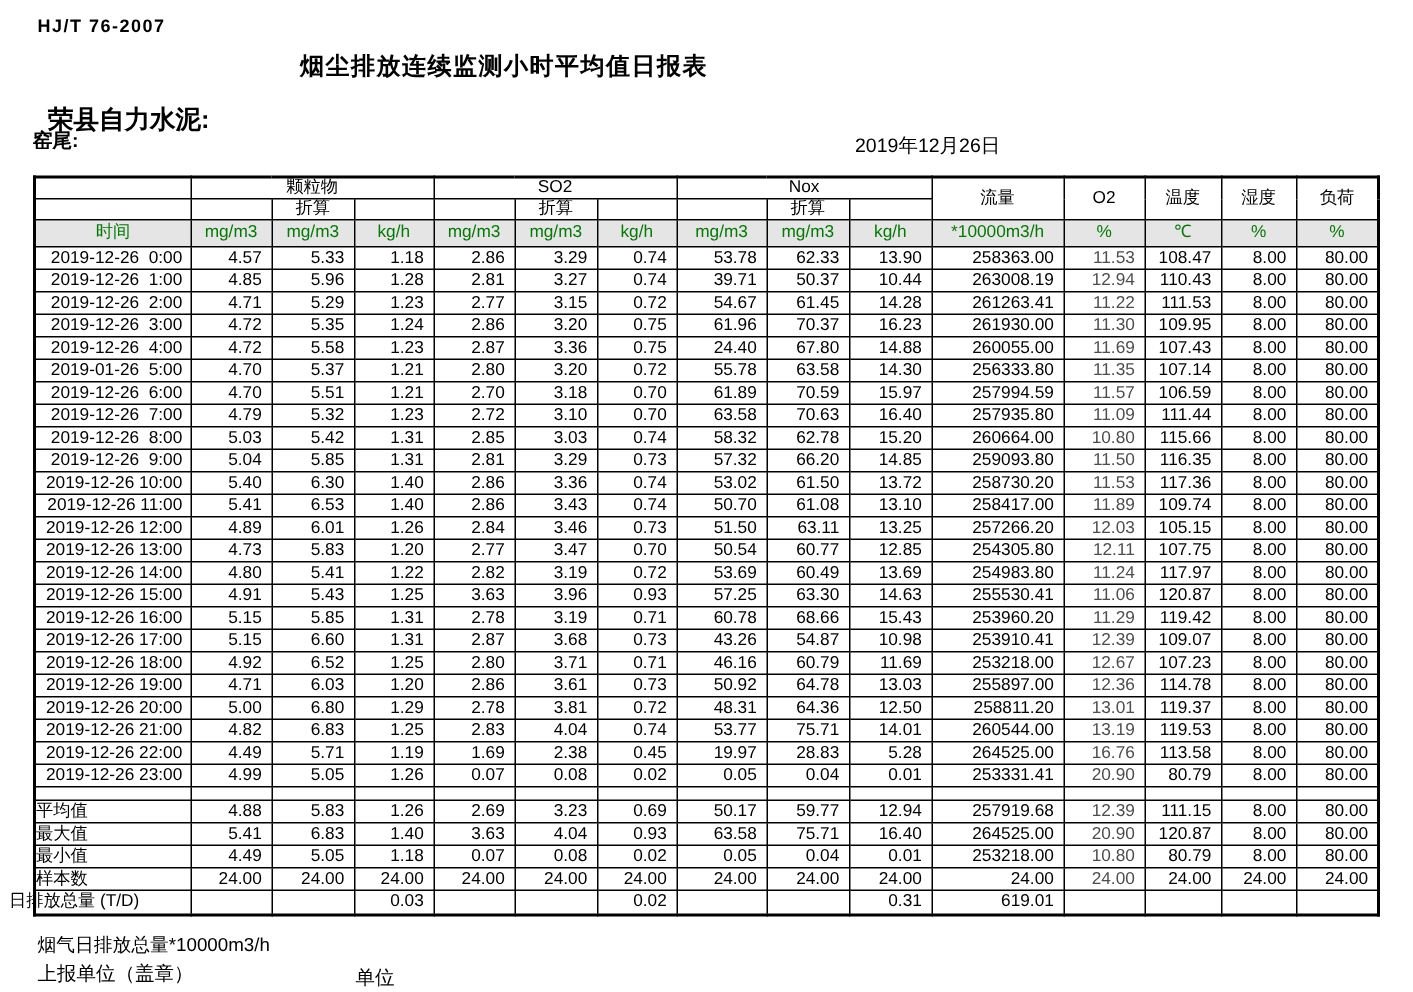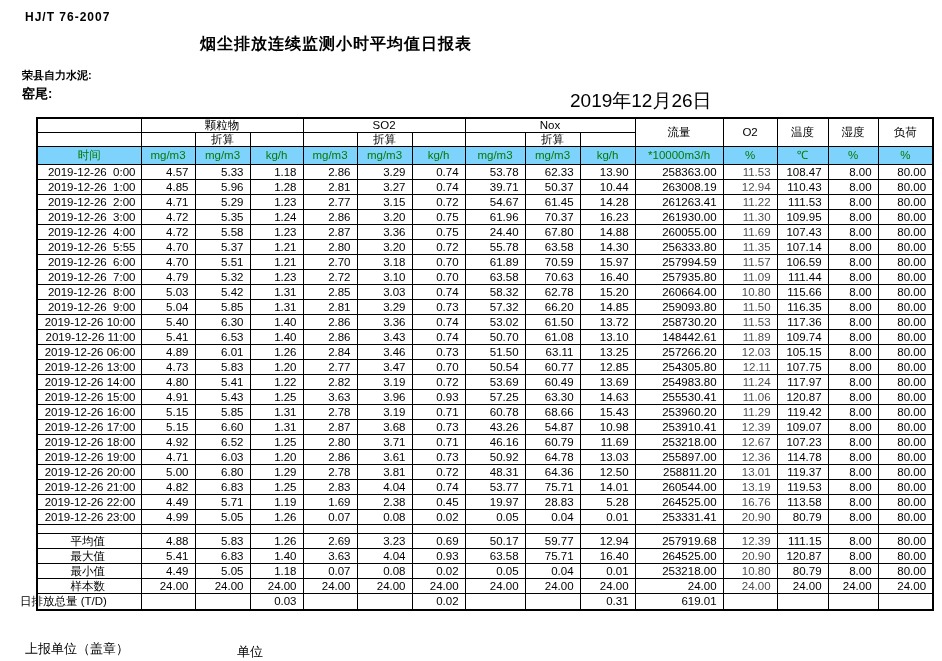--- a/index.html
+++ b/index.html
@@ -1,38 +1,38 @@
 <!DOCTYPE html>
 <html><head>
 <meta charset="utf-8">
 <style>
   html,body{margin:0;padding:0;background:#fff;}
   #page{position:relative;width:942px;height:661px;background:#ffffff;overflow:hidden;
         font-family:"Liberation Sans",sans-serif;color:#000;}
   .std{position:absolute;left:25px;top:10px;font-size:12px;font-weight:bold;letter-spacing:1px;}
   .title{position:absolute;left:0;top:34px;width:672px;text-align:center;
          font-size:16px;font-weight:bold;letter-spacing:1px;}
-  .company{position:absolute;left:22px;top:68px;font-size:11px;font-weight:bold;}
+  .company{position:absolute;left:32px;top:68px;font-size:17px;font-weight:bold;}
   .kiln{position:absolute;left:22px;top:85px;font-size:13px;font-weight:bold;}
-  .date{position:absolute;left:570px;top:88px;font-size:19px;}
+  .date{position:absolute;left:570px;top:88px;font-size:13px;}
 
-  table{position:absolute;left:36px;top:117px;border-collapse:collapse;table-layout:fixed;
+  table{position:absolute;left:22px;top:117px;border-collapse:collapse;table-layout:fixed;
         width:898px;font-size:11.5px;}
   td,th{border:1px solid #000;padding:0;margin:0;overflow:hidden;font-weight:normal;
         line-height:13px;}
   table{border:2px solid #000;}
   thead th{text-align:center;}
   .h1 th{height:13px;font-size:11.5px;}
   .h2 th{height:13px;font-size:11.5px;}
-  .hgreen th,.hgreen td{height:17px;background:#7dd3fc;color:#047a04;font-size:11.5px;text-align:center;}
+  .hgreen th,.hgreen td{height:17px;background:#e5e5e5;color:#047a04;font-size:11.5px;text-align:center;}
   tbody td{height:14px;}
   .num{text-align:right;padding-right:6px;}
   .time{text-align:right;padding-right:5px;white-space:pre;}
   .o2cell{color:#4d4d4d;}
-  .rowlabel{text-align:center;padding-right:3px;}
+  .rowlabel{text-align:left;padding-right:3px;}
   .spacer td{height:8px;}
   .totalrow td{height:15px;}
   .total-label-cell{text-align:left;overflow:visible;}
   .total-label{position:relative;left:-18px;display:inline-block;white-space:nowrap;}
   .ft1{position:absolute;left:25px;top:622px;font-size:12.5px;}
   .ft2{position:absolute;left:25px;top:640px;font-size:13px;}
   .ft3{position:absolute;left:205px;top:643px;font-size:13px;margin-left:32px;}
 </style>
 </head>
 <body>
@@ -184,21 +184,21 @@
           <td class="num">24.40</td>
           <td class="num">67.80</td>
           <td class="num">14.88</td>
           <td class="num">260055.00</td>
           <td class="num o2cell">11.69</td>
           <td class="num">107.43</td>
           <td class="num">8.00</td>
           <td class="num">80.00</td>
         </tr>
         <tr>
-          <td class="time">2019-12-26  5:55</td>
+          <td class="time">2019-01-26  5:00</td>
           <td class="num">4.70</td>
           <td class="num">5.37</td>
           <td class="num">1.21</td>
           <td class="num">2.80</td>
           <td class="num">3.20</td>
           <td class="num">0.72</td>
           <td class="num">55.78</td>
           <td class="num">63.58</td>
           <td class="num">14.30</td>
           <td class="num">256333.80</td>
@@ -296,28 +296,28 @@
           <td class="time">2019-12-26 11:00</td>
           <td class="num">5.41</td>
           <td class="num">6.53</td>
           <td class="num">1.40</td>
           <td class="num">2.86</td>
           <td class="num">3.43</td>
           <td class="num">0.74</td>
           <td class="num">50.70</td>
           <td class="num">61.08</td>
           <td class="num">13.10</td>
-          <td class="num">148442.61</td>
+          <td class="num">258417.00</td>
           <td class="num o2cell">11.89</td>
           <td class="num">109.74</td>
           <td class="num">8.00</td>
           <td class="num">80.00</td>
         </tr>
         <tr>
-          <td class="time">2019-12-26 06:00</td>
+          <td class="time">2019-12-26 12:00</td>
           <td class="num">4.89</td>
           <td class="num">6.01</td>
           <td class="num">1.26</td>
           <td class="num">2.84</td>
           <td class="num">3.46</td>
           <td class="num">0.73</td>
           <td class="num">51.50</td>
           <td class="num">63.11</td>
           <td class="num">13.25</td>
           <td class="num">257266.20</td>
@@ -617,15 +617,16 @@
           <td class="num">0.31</td>
           <td class="num">619.01</td>
           <td class="num o2cell"></td>
           <td class="num"></td>
           <td class="num"></td>
           <td class="num"></td>
         </tr>
       </tbody>
   </table>
 
+  <div class="ft1">烟气日排放总量*10000m3/h</div>
   <div class="ft2">上报单位（盖章）</div>
   <div class="ft3">单位</div>
 </div>
 
 </body></html>

